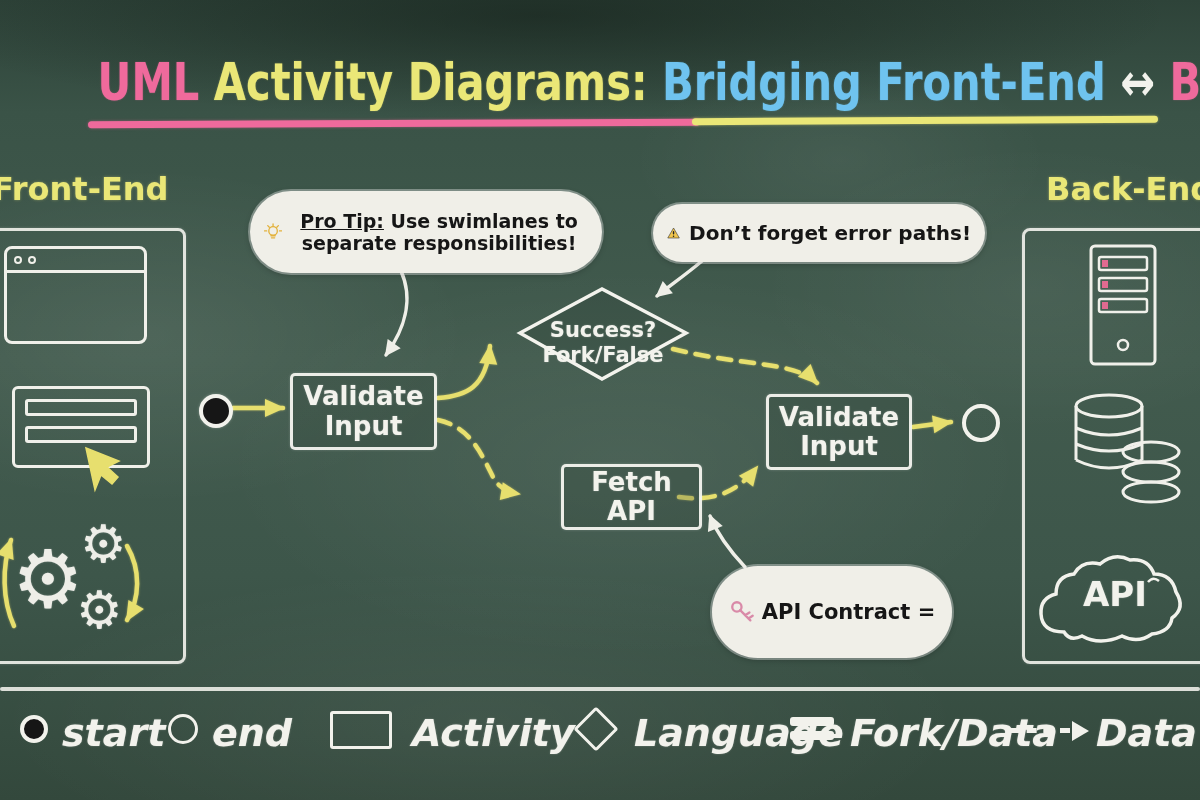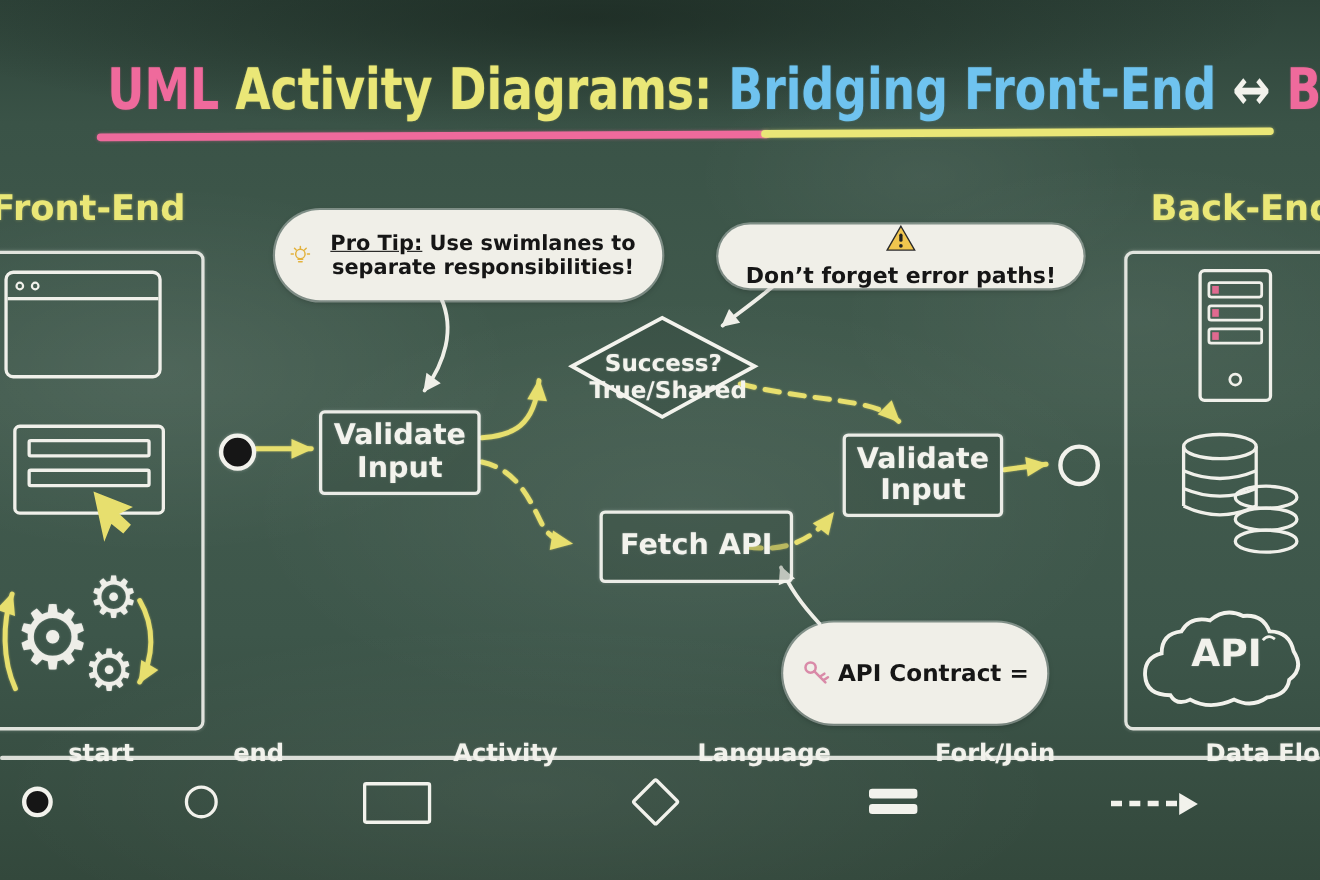--- a/index.html
+++ b/index.html
@@ -57,45 +57,45 @@
   #start-node{position:absolute;left:199px;top:394px;width:26px;height:26px;border:4px solid #f2f2ec;border-radius:50%;background:#161616;z-index:3;box-shadow:0 0 3px rgba(255,255,255,0.3);}
   #end-node{position:absolute;left:962px;top:404px;width:30px;height:30px;border:4px solid #f2f2ec;border-radius:50%;box-sizing:content-box;z-index:3;}
   .box{
     position:absolute;border:3.5px solid rgba(246,246,240,0.95);border-radius:5px;
     display:flex;align-items:center;justify-content:center;text-align:center;
     color:#f3f3ed;font-weight:bold;font-size:26px;line-height:1.12;z-index:3;
     box-sizing:border-box;background:rgba(46,66,56,0.25);
     text-shadow:0 0 2px rgba(255,255,255,0.3);box-shadow:0 0 3px rgba(255,255,255,0.2);
   }
   #box-validate1{left:290px;top:373px;width:147px;height:77px;}
-  #box-fetch{left:545px;top:464px;width:176px;height:66px;}
+  #box-fetch{left:561px;top:464px;width:141px;height:66px;}
   #box-validate2{left:766px;top:394px;width:146px;height:76px;}
   #decision-label{position:absolute;left:536px;top:307px;width:134px;text-align:center;font-size:21px;font-weight:bold;color:#f3f3ed;line-height:1.2;z-index:3;text-shadow:0 0 2px rgba(255,255,255,0.3);margin-top:11px;}
   #decision-label span{display:block;}
   
   #overlay{position:absolute;left:0;top:0;z-index:2;}
   .ys{stroke:#e7df6e;stroke-width:4.5;fill:none;stroke-linecap:round;filter:drop-shadow(0 0 1px rgba(231,223,110,0.5));}
   .yd{stroke:#e7df6e;stroke-width:4.5;fill:none;stroke-linecap:round;stroke-dasharray:13 10;filter:drop-shadow(0 0 1px rgba(231,223,110,0.5));}
   .wt{stroke:#efefe8;stroke-width:3.5;fill:none;stroke-linecap:round;}
   .diamond{fill:rgba(46,66,56,0.3);stroke:#f3f3ed;stroke-width:3.5;}
   
   .bubble{
     position:absolute;background:#f0efe8;color:#161616;font-weight:bold;
     display:flex;align-items:center;justify-content:center;z-index:4;
     box-sizing:border-box;box-shadow:0 0 0 2px rgba(255,255,255,0.35), 0 2px 6px rgba(0,0,0,0.25);
   }
   #bubble-protip{left:250px;top:191px;width:352px;height:82px;border-radius:44px;padding:0 14px;gap:8px;font-size:19px;}
   #bubble-protip .txt{text-align:center;line-height:1.18;}
-  #bubble-error{left:653px;top:204px;width:332px;height:58px;border-radius:30px;padding:0 14px;gap:9px;font-size:20px;white-space:nowrap;flex-direction:column;}
+  #bubble-error{left:653px;top:204px;width:332px;height:58px;border-radius:30px;padding:0 14px;gap:9px;font-size:20px;white-space:nowrap;}
   #bubble-contract{left:712px;top:566px;width:240px;height:92px;border-radius:46px;flex-direction:column;padding:6px 12px;font-size:21px;line-height:1.25;}
   #bubble-contract .row{display:flex;align-items:center;gap:7px;justify-content:flex-end;}
   .bubble u{text-decoration:underline;}
   
   #legend-divider{position:absolute;left:0;top:687px;width:1200px;height:4px;background:rgba(243,243,237,0.88);z-index:3;border-radius:2px;}
-  .legend-label{position:absolute;top:673px;font-size:22px;font-weight:bold;color:#f2f2ec;z-index:3;white-space:nowrap;text-shadow:0 0 2px rgba(244,244,238,0.35);}
+  .legend-label{position:absolute;top:711px;font-size:38px;font-weight:bold;color:#f2f2ec;z-index:3;white-space:nowrap;text-shadow:0 0 2px rgba(244,244,238,0.35);font-style:italic;}
   .lgi{position:absolute;z-index:3;box-sizing:border-box;}
   #lg-start{left:20px;top:715px;width:28px;height:28px;border:4px solid #f2f2ec;border-radius:50%;background:#161616;}
   #lg-end{left:168px;top:714px;width:30px;height:30px;border:3.5px solid #f2f2ec;border-radius:50%;}
   #lg-rect{left:330px;top:711px;width:62px;height:38px;border:3.5px solid #f2f2ec;border-radius:3px;}
   #lg-diamond{left:580px;top:713px;width:32px;height:32px;border:3.5px solid #f2f2ec;border-radius:3px;transform:rotate(45deg);}
   .lg-bar{left:790px;width:44px;height:9px;background:#f2f2ec;border-radius:3px;}
   #lg-bar1{top:717px;}
   #lg-bar2{top:731px;}
   #lg-dash{left:1010px;top:728px;width:60px;border-top:5px dashed #f2f2ec;}
   #lg-head{left:1072px;top:721px;width:0;height:0;border-left:17px solid #f2f2ec;border-top:10px solid transparent;border-bottom:10px solid transparent;}
@@ -185,21 +185,21 @@
     <polygon class="diamond" points="520,333 602,289 686,333 602,379"></polygon>
     <polygon points="86,448 95,490 101,475 112,484 118,477 107,467 119,461" fill="#e7df6e" stroke="#e7df6e" stroke-width="1.5"></polygon>
   </svg>
 
   <div id="start-node"></div>
   <div class="box" id="box-validate1">
       <span>Validate Input</span>
     </div>
   <div id="decision-label">
     <span>Success?</span>
-    <span>True/Shared</span>
+    <span>Fork/False</span>
   </div>
   <div class="box" id="box-fetch">
       <span>Fetch API</span>
     </div>
   <div class="box" id="box-validate2">
       <span>Validate Input</span>
     </div>
   <div id="end-node"></div>
 
   <div class="bubble" id="bubble-protip">
@@ -234,18 +234,18 @@
   <div class="lgi" id="lg-start"></div>
   <div class="legend-label" id="lbl-start">start</div>
   <div class="lgi" id="lg-end"></div>
   <div class="legend-label" id="lbl-end">end</div>
   <div class="lgi" id="lg-rect"></div>
   <div class="legend-label" id="lbl-activity">Activity</div>
   <div class="lgi" id="lg-diamond"></div>
   <div class="legend-label" id="lbl-decision">Language</div>
   <div class="lgi lg-bar" id="lg-bar1"></div>
   <div class="lgi lg-bar" id="lg-bar2"></div>
-  <div class="legend-label" id="lbl-forkjoin">Fork/Join</div>
+  <div class="legend-label" id="lbl-forkjoin">Fork/Data</div>
   <div class="lgi" id="lg-dash"></div>
   <div class="lgi" id="lg-head"></div>
   <div class="legend-label" id="lbl-dataflow">Data Flow</div>
 
 </div>
 
 </body></html>

